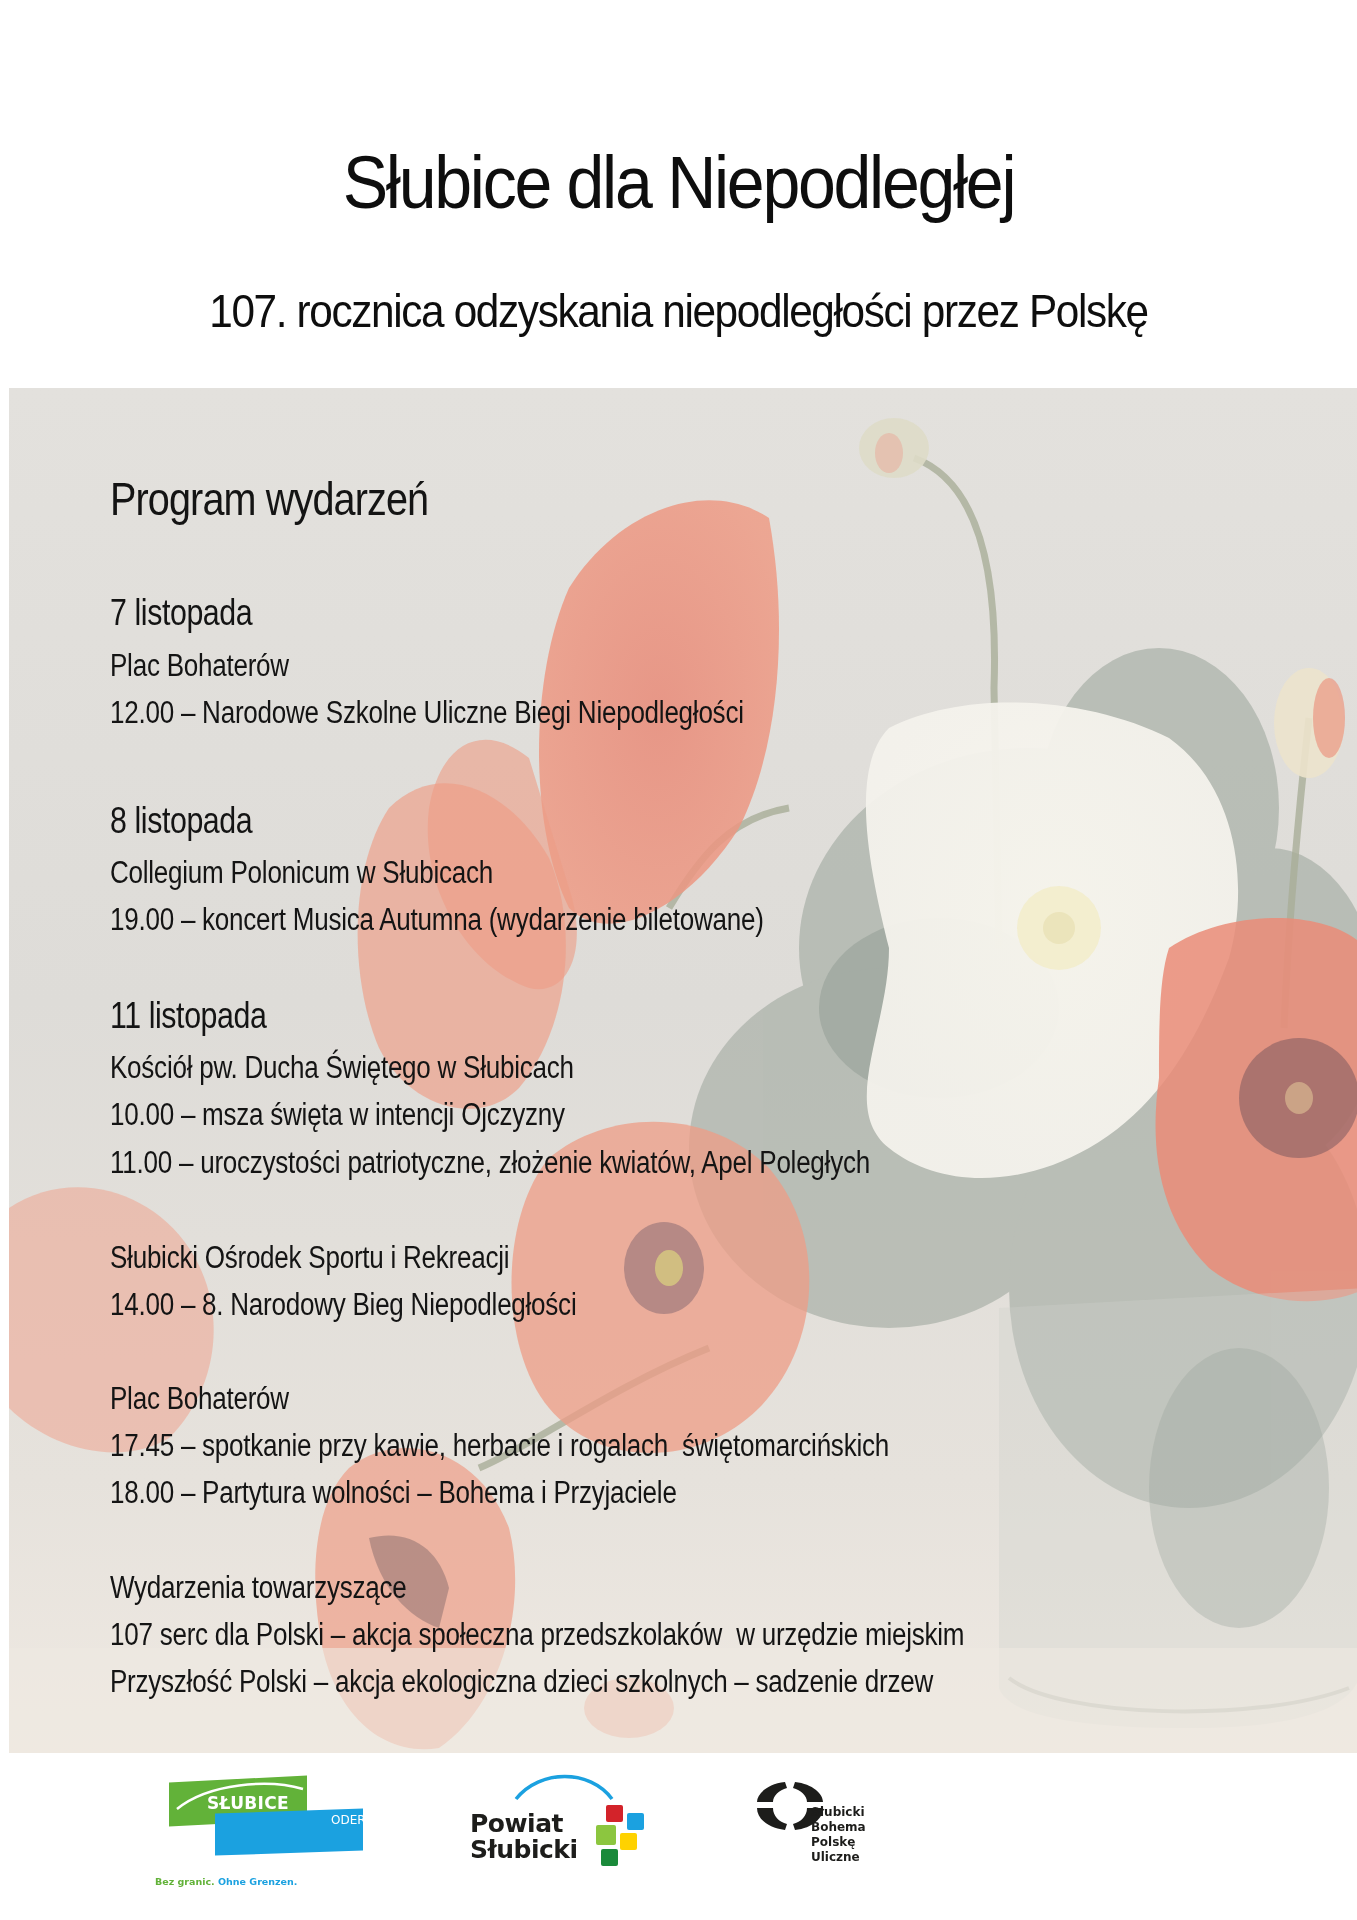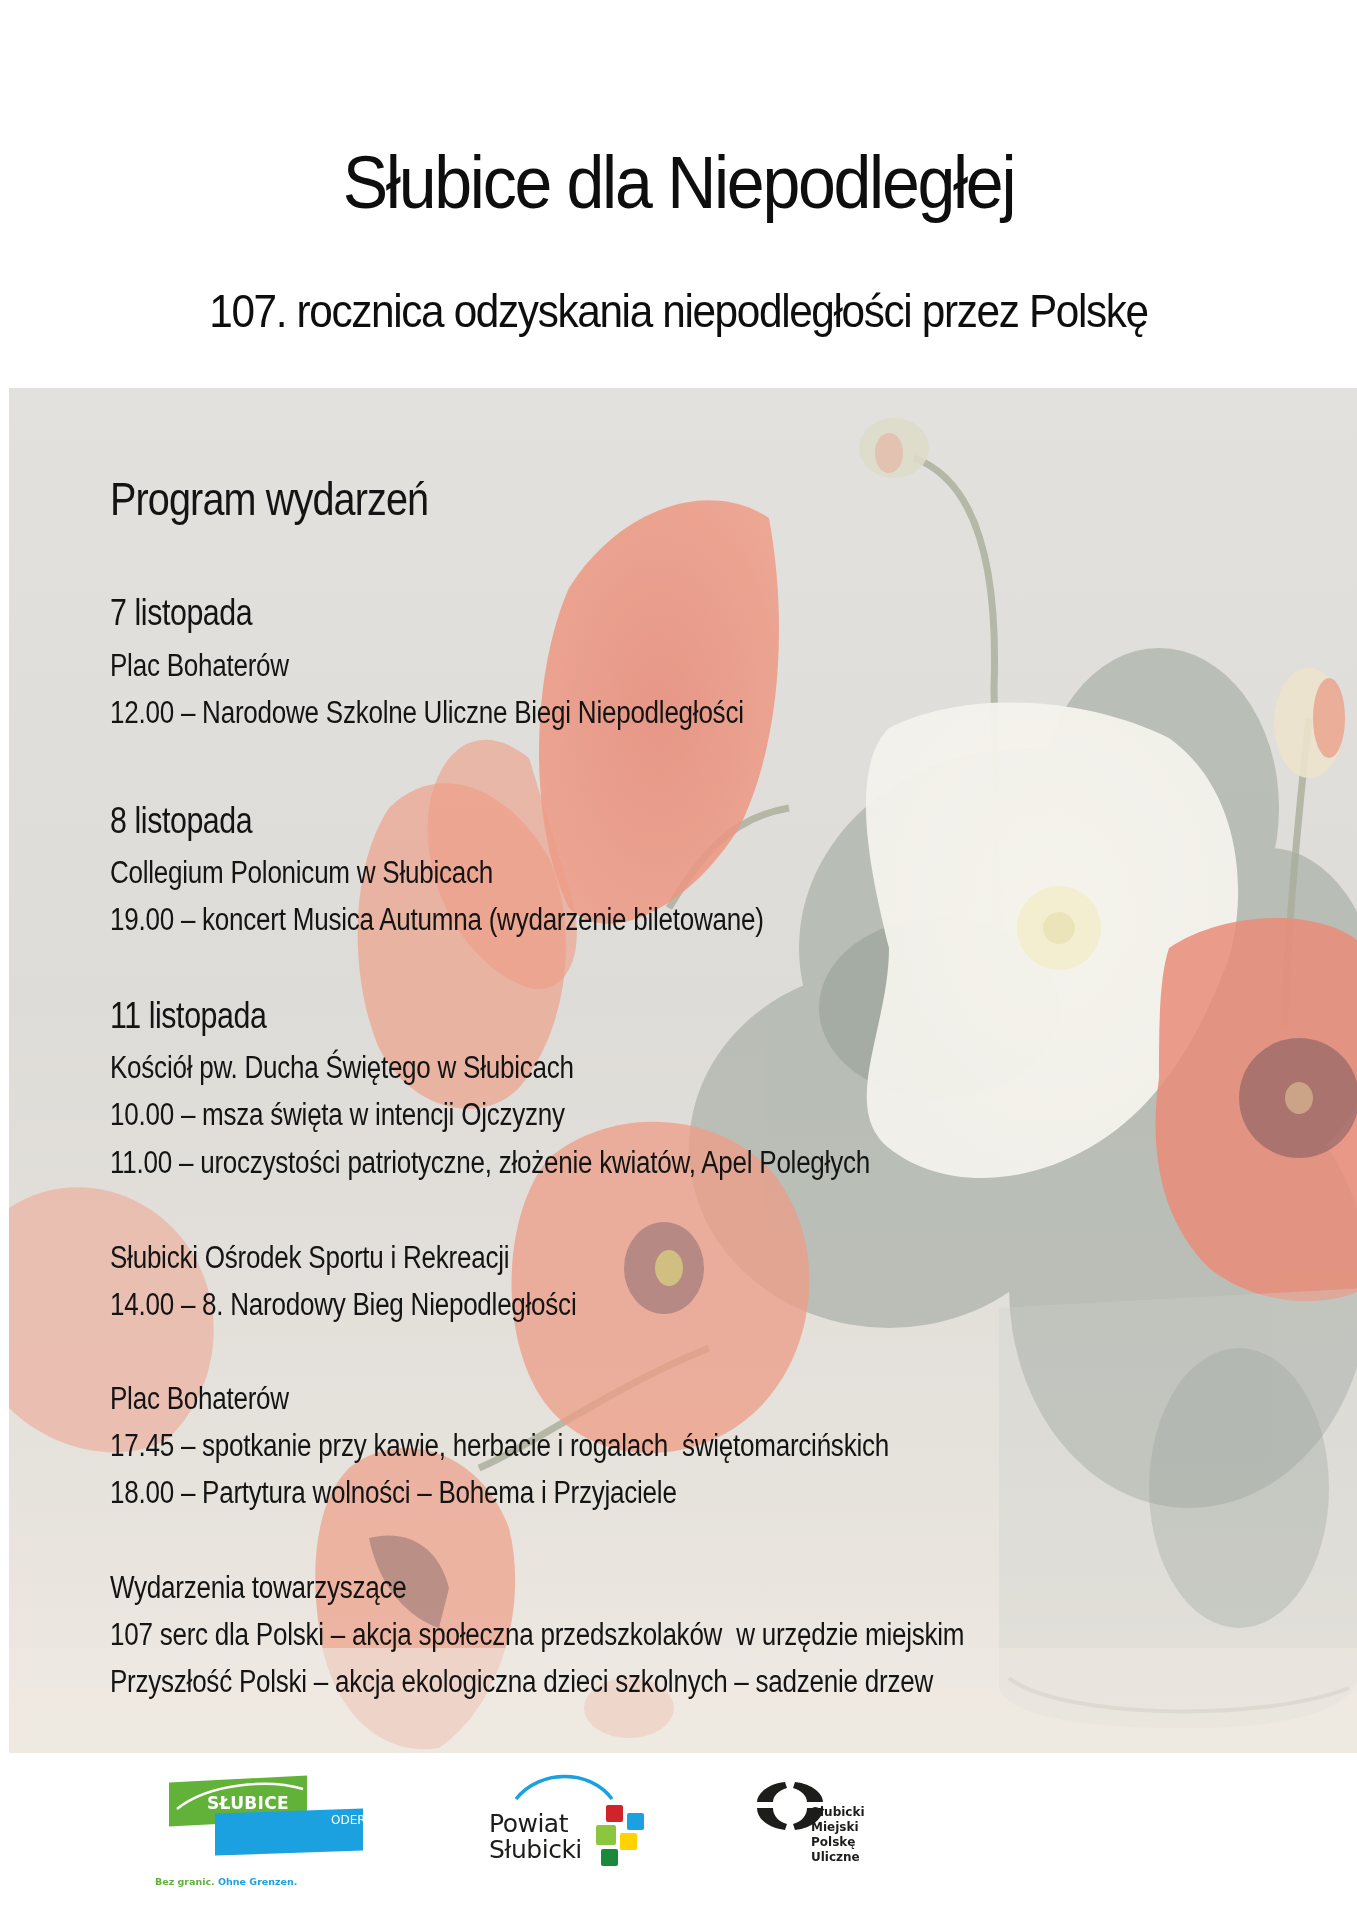--- a/index.html
+++ b/index.html
@@ -53,21 +53,21 @@
       position: absolute; left: 50px; top: 38px; width: 148px; height: 42px; background: #1ba1e0;
       transform: skewY(-2deg);
     }
     .slubice-t1 { position: absolute; left: 42px; top: 20px; color: #fff; font-family: "DejaVu Sans", sans-serif; font-weight: 700; font-size: 17px; letter-spacing: 0.3px; }
     .slubice-oder { position: absolute; left: 166px; top: 40px; color: #fff; font-family: "DejaVu Sans", sans-serif; font-size: 12px; }
     .slubice-t2 { position: absolute; left: 82px; top: 52px; color: #fff; font-family: "DejaVu Sans", sans-serif; font-weight: 700; font-size: 22px; letter-spacing: 0.3px; margin-top: 42px; }
     .slubice-tag { position: absolute; left: -10px; top: 95px; font-family: "DejaVu Sans", sans-serif; font-weight: 700; font-size: 9.5px; white-space: nowrap; margin-top: 8px; }
     .slubice-tag .g { color: #62b239; }
     .slubice-tag .b { color: #1ba1e0; }
 
-    .powiat-text { position: absolute; left: 0; top: 38px; font-family: "DejaVu Sans", sans-serif; font-weight: 400; font-size: 25px; line-height: 26px; color: #1d1d1b; letter-spacing: -0.5px; margin-left: 19px; }
+    .powiat-text { position: absolute; left: 0; top: 38px; font-family: "DejaVu Sans", sans-serif; font-weight: 700; font-size: 25px; line-height: 26px; color: #1d1d1b; letter-spacing: -0.5px; }
     .pw-sq { position: absolute; width: 17px; height: 17px; border-radius: 2px; }
 
     .smok-text { position: absolute; left: 88px; top: 46px; font-family: "DejaVu Sans", sans-serif; font-weight: 700; font-size: 12px; line-height: 15px; color: #1d1d1b; }
 
     .sosir-text { position: absolute; left: 98px; top: 48px; font-family: "DejaVu Sans", sans-serif; font-weight: 700; font-style: italic; font-size: 28px; color: #1f3a78; letter-spacing: 1px; }
   </style>
 </head>
 <body>
 
 <div class="header">
@@ -206,19 +206,19 @@
 
   <div class="logo logo-smok">
     <svg style="position:absolute;left:0;top:5px;" width="70" height="56" viewBox="0 0 70 56">
       <path d="M30 4 C 12 6, 2 16, 2 24 L 18 24 C 18 18, 24 12, 32 10 Z" fill="#1d1d1b"></path>
       <path d="M40 4 C 58 6, 68 16, 68 24 L 52 24 C 52 18, 46 12, 38 10 Z" fill="#1d1d1b"></path>
       <path d="M2 30 C 2 40, 12 50, 30 52 L 32 46 C 24 44, 18 38, 18 30 Z" fill="#1d1d1b"></path>
       <path d="M68 30 C 68 40, 58 50, 40 52 L 38 46 C 46 44, 52 38, 52 30 Z" fill="#1d1d1b"></path>
     </svg>
     <div class="smok-text" style="left:56px;top:32px;">
       <div>Słubicki</div>
-      <div>Miejski</div>
+      <div>Bohema</div>
       <div>Polskę</div>
       <div>Uliczne</div>
     </div>
   </div>
 
 </div>
 
 </body></html>

